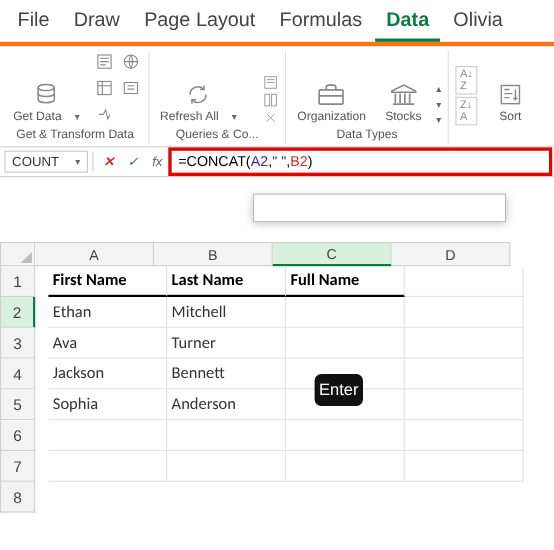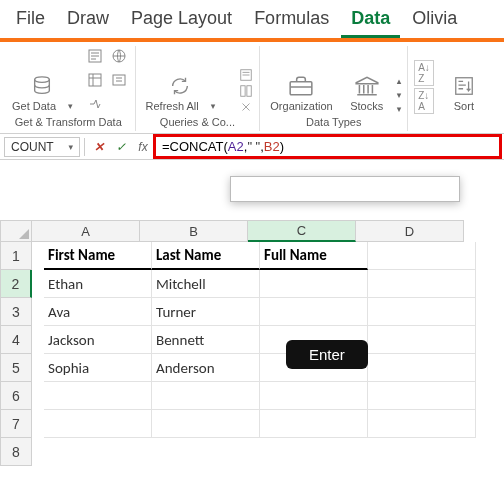--- a/index.html
+++ b/index.html
@@ -53,21 +53,21 @@
 .cells { position:absolute; left:32px; top:22px; }
 .row { display:flex;margin-left:12px; }
 .cell { width:108px; height:28px; border:1px solid #e2e2e2; border-top:none; border-left:none; padding:2px 4px; font-size:15px; font-family: Calibri, sans-serif; display:flex; align-items:center; overflow:hidden; position:relative; }
 .cell.header { font-weight:bold; color:#000; border-bottom: 2px solid #000; }
 .cell.ref-a2 { outline:2px solid #1f6fd0; outline-offset:-2px; background:#eaf2fb; }
 .cell.ref-b2 { outline:2px solid #c0392b; outline-offset:-2px; background:#fbecec; }
 .cell.active { outline:2px solid #0a7d3e; outline-offset:-2px; background:#fff; }
 .cell.active.redframe::after { content:""; position:absolute; inset:-3px; border:3px solid #e60000; pointer-events:none; }
 
 
-.enterbadge { position:absolute; left:286px; top:340px; background:#111; color:#fff; padding:6px 23px; border-radius:6px; font-size:15px; }
+.enterbadge { position:absolute; left:286px; top:340px; background:#111; color:#fff; padding:6px 4px; border-radius:6px; font-size:15px; }
 
 .caret { font-size:9px; color:#666; }
 </style>
 </head>
 <body>
 
 <div class="tabs">
   <div class="tab">File</div>
   <div class="tab">Draw</div>
   <div class="tab">Page Layout</div>

